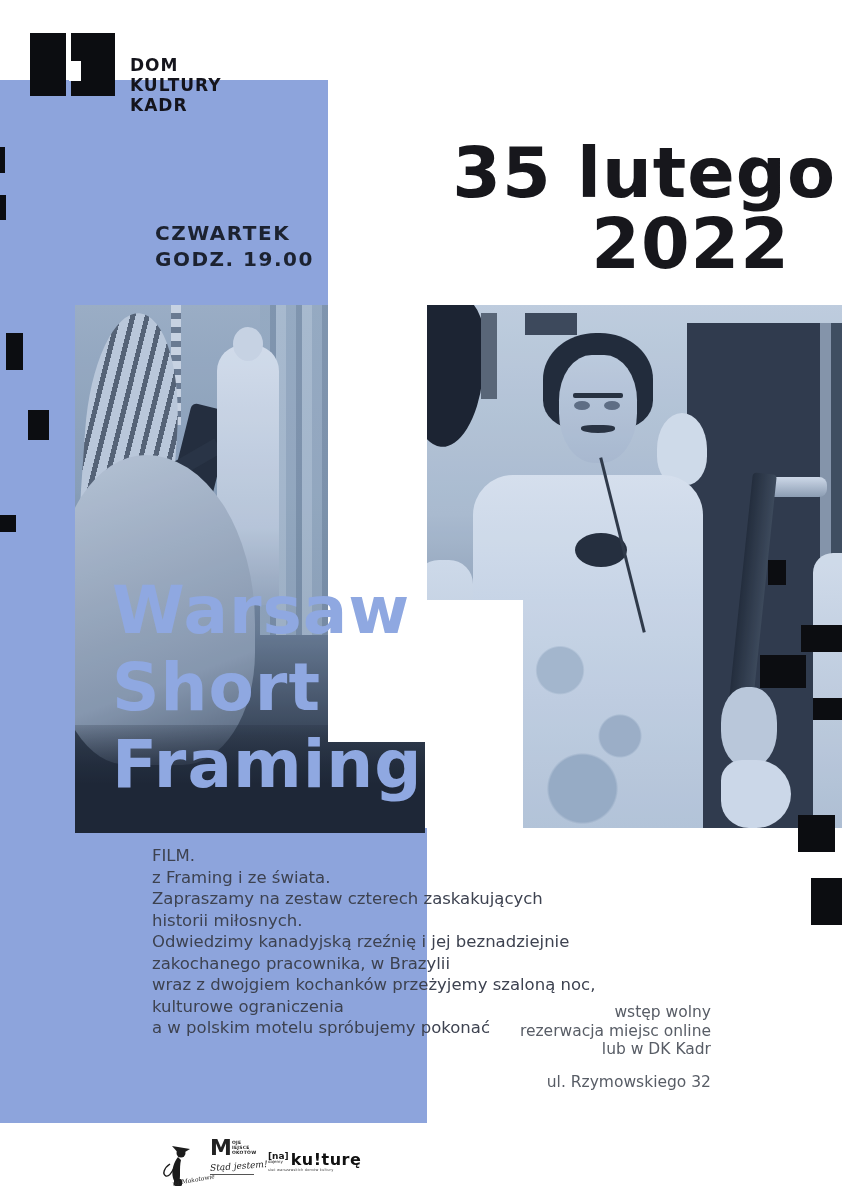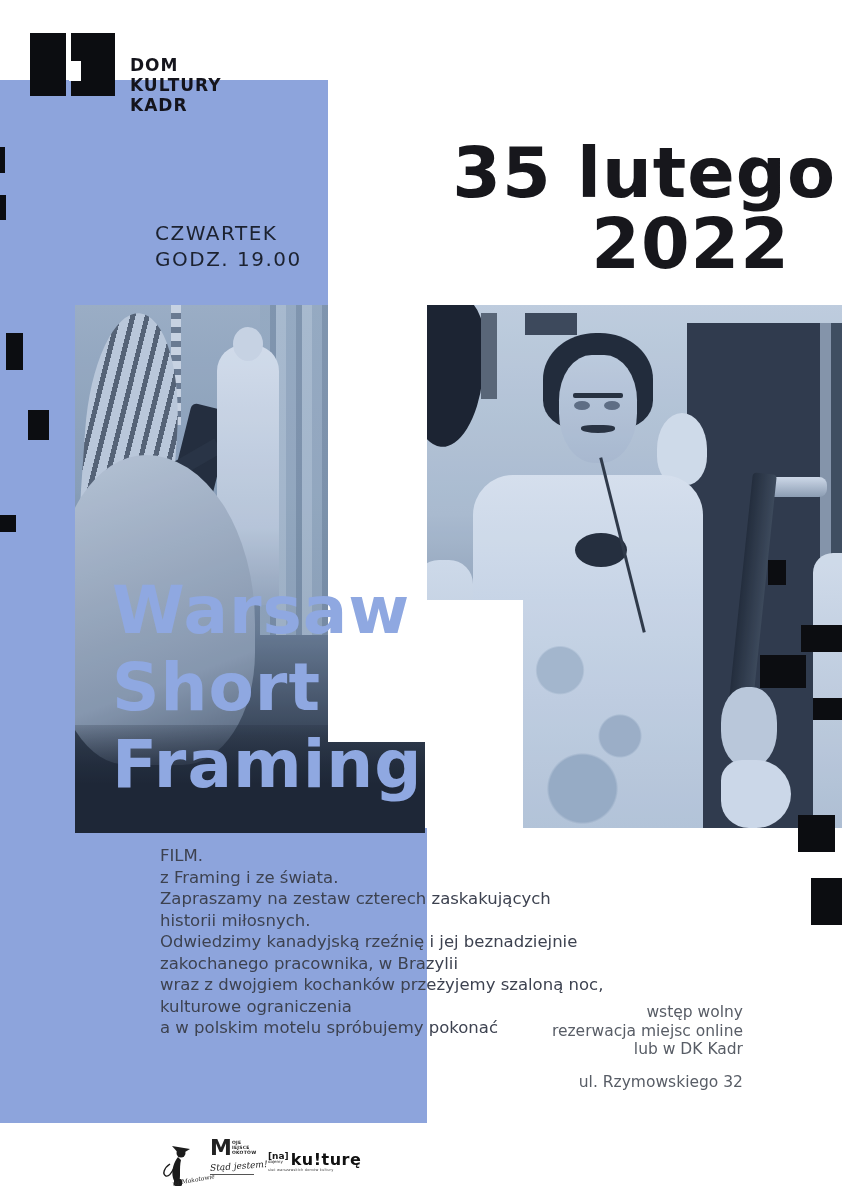--- a/index.html
+++ b/index.html
@@ -12,34 +12,34 @@
   .white-gap-a{position:absolute;left:328px;top:80px;width:99px;height:662px;background:#fff;}
   .white-gap-b{position:absolute;left:425px;top:600px;width:98px;height:228px;background:#fff;}
 
   
   .blk{position:absolute;background:#0c0d11;}
 
   
   .logo-text{position:absolute;left:130px;top:55px;font-size:17px;font-weight:700;line-height:20px;letter-spacing:1px;color:#14141c;}
 
   
-  .schedule{position:absolute;left:155px;top:220px;font-size:20px;font-weight:400;line-height:26px;letter-spacing:1.5px;color:#1c2230;}
+  .schedule{position:absolute;left:155px;top:220px;font-size:20px;font-weight:700;line-height:26px;letter-spacing:1.5px;color:#1c2230;}
 
   
   .date{position:absolute;right:6px;top:138px;text-align:right;font-size:70px;font-weight:800;line-height:71px;color:#17171c;letter-spacing:1px;}
   .date .l2{margin-right:46px;}
 
   
   .title{position:absolute;left:112px;top:572px;font-size:66px;font-weight:800;line-height:77px;color:#8fa8e1;letter-spacing:1px;}
 
   
-  .descr{position:absolute;left:160px;top:845px;font-size:16.5px;line-height:21.5px;color:#3d4250;white-space:nowrap;}
-
-  
-  .info{position:absolute;right:99px;top:1003px;text-align:right;font-size:15.5px;line-height:18.5px;color:#585d66;}
+  .descr{position:absolute;left:152px;top:845px;font-size:16.5px;line-height:21.5px;color:#3d4250;white-space:nowrap;}
+
+  
+  .info{position:absolute;right:131px;top:1003px;text-align:right;font-size:15.5px;line-height:18.5px;color:#585d66;}
   .info .address{margin-top:14px;}
 
   
   .photo{position:absolute;overflow:hidden;}
   .photo-left{left:75px;top:305px;width:350px;height:528px;background:linear-gradient(180deg,#a3b4c6 0%,#8fa3b8 35%,#68798d 62%,#333d4a 82%,#1c232d 100%);}
   .photo-right{left:425px;top:305px;width:417px;height:523px;background:linear-gradient(180deg,#ccd8e3 0%,#b4c3d2 40%,#8495a8 72%,#4c5967 100%);}
   .photo .tint{position:absolute;left:0;top:0;right:0;bottom:0;background:rgba(92,120,188,0.12);}
   .shape{position:absolute;}
 
   

